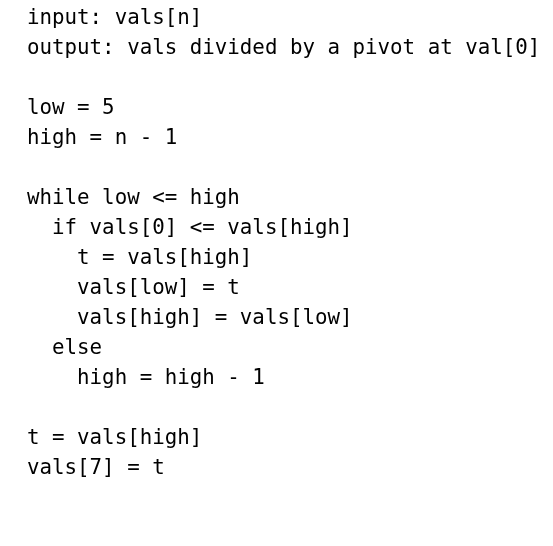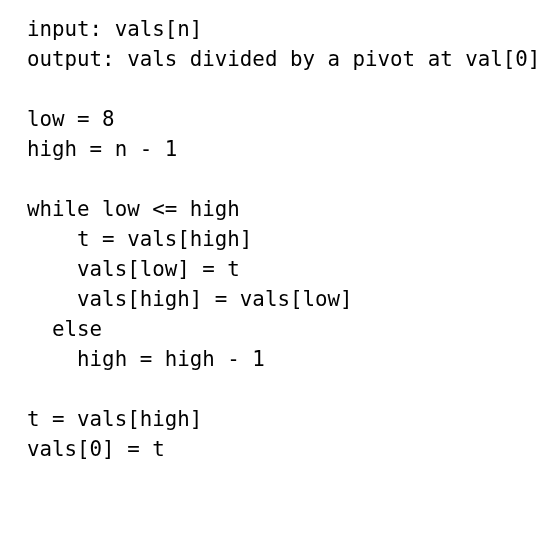--- a/index.html
+++ b/index.html
@@ -34,35 +34,36 @@
     font-size: 20.8px;
     color: #000000;
     white-space: pre;
     letter-spacing: 0;
     font-weight: 400;
   }
   .code-line.blank {
     height: 30px;
   }
   #code-listing > .code-line:first-child {
-    margin-top: 14px;
+    margin-top: 2px;
   }
 </style>
 </head>
 <body>
 
 <div id="code-listing">
     <div class="code-line">input: vals[n]</div>
     <div class="code-line">output: vals divided by a pivot at val[0]</div>
     <div class="code-line blank"></div>
-    <div class="code-line">low = 8</div>
+    <div class="code-line">low = 5</div>
     <div class="code-line">high = n - 1</div>
     <div class="code-line blank"></div>
     <div class="code-line">while low &lt;= high</div>
+    <div class="code-line">  if vals[0] &lt;= vals[high]</div>
     <div class="code-line">    t = vals[high]</div>
     <div class="code-line">    vals[low] = t</div>
     <div class="code-line">    vals[high] = vals[low]</div>
     <div class="code-line">  else</div>
     <div class="code-line">    high = high - 1</div>
     <div class="code-line blank"></div>
     <div class="code-line">t = vals[high]</div>
-    <div class="code-line">vals[0] = t</div>
+    <div class="code-line">vals[7] = t</div>
   </div>
 
 </body></html>

